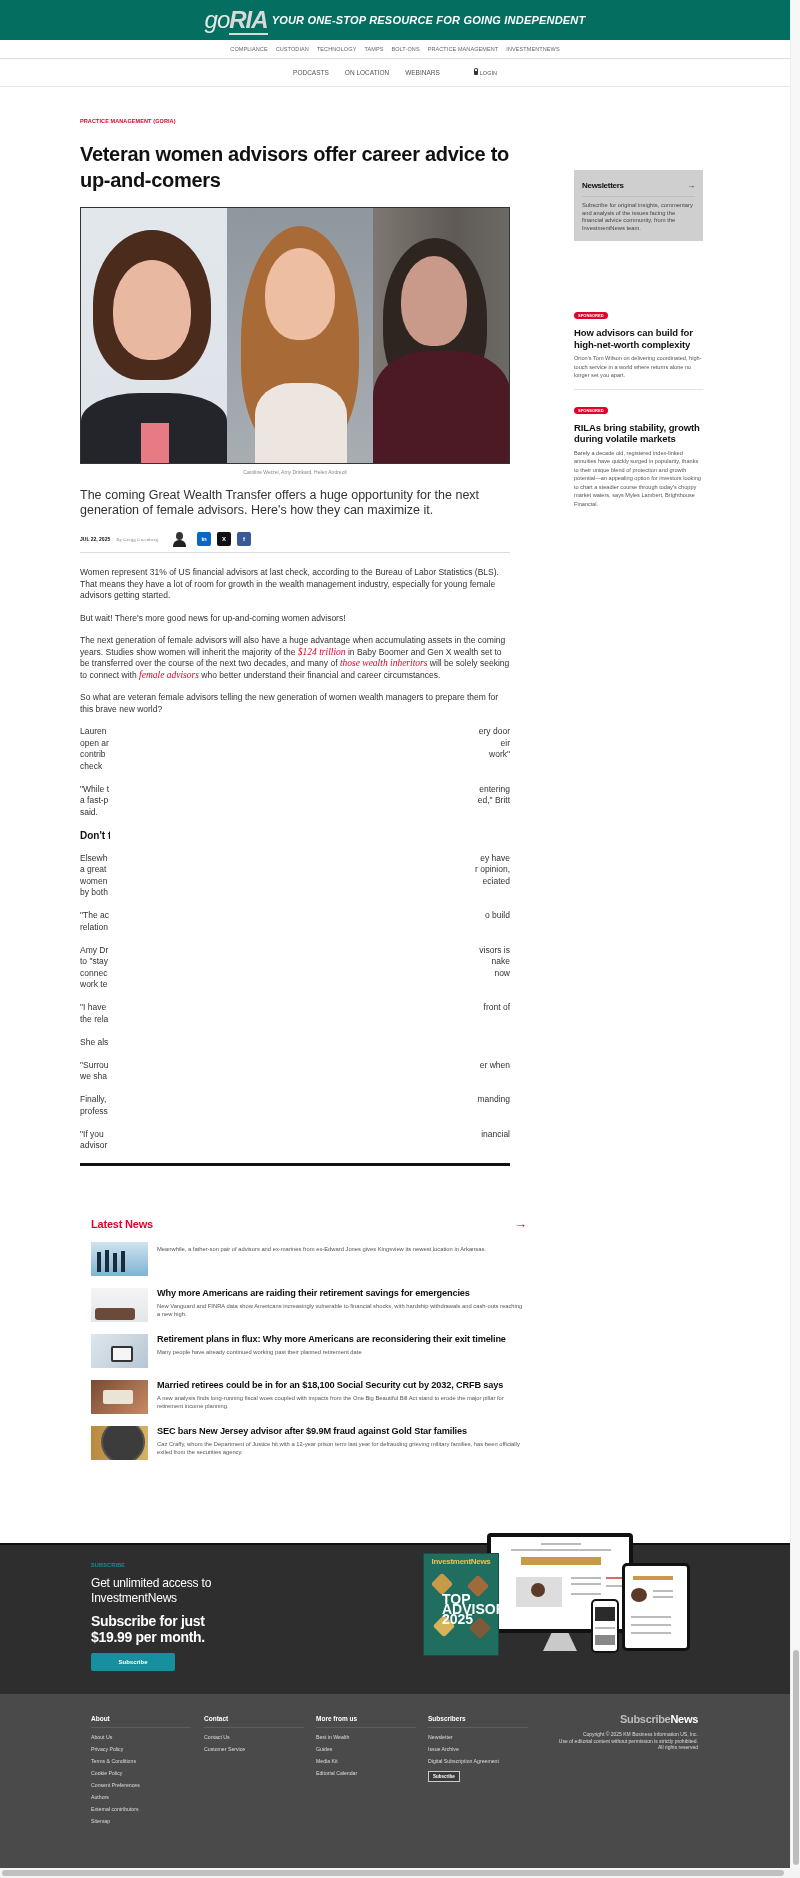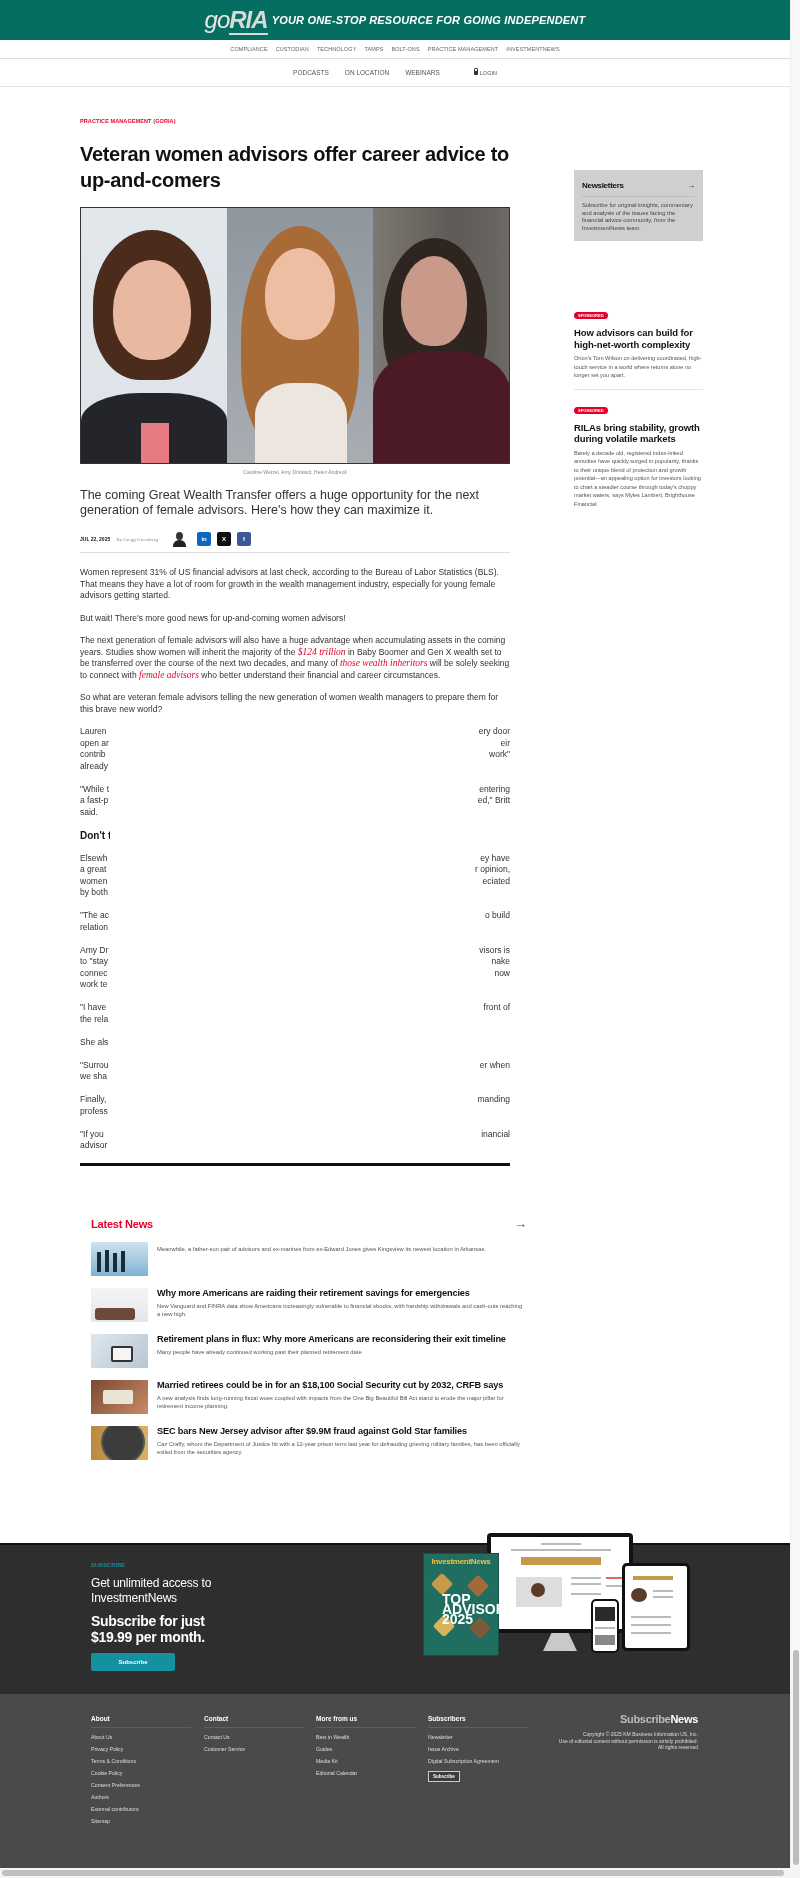--- a/index.html
+++ b/index.html
@@ -211,21 +211,21 @@
           </div>
           <div class="row">
             <span>open ar</span>
             <span>eir</span>
           </div>
           <div class="row">
             <span>contrib</span>
             <span>work"</span>
           </div>
           <div class="row">
-            <span>already</span>
+            <span>check</span>
             <span></span>
           </div>
         </div>
         <div class="para">
           <div class="row">
             <span>"While t</span>
             <span>entering</span>
           </div>
           <div class="row">
             <span>a fast-p</span>

